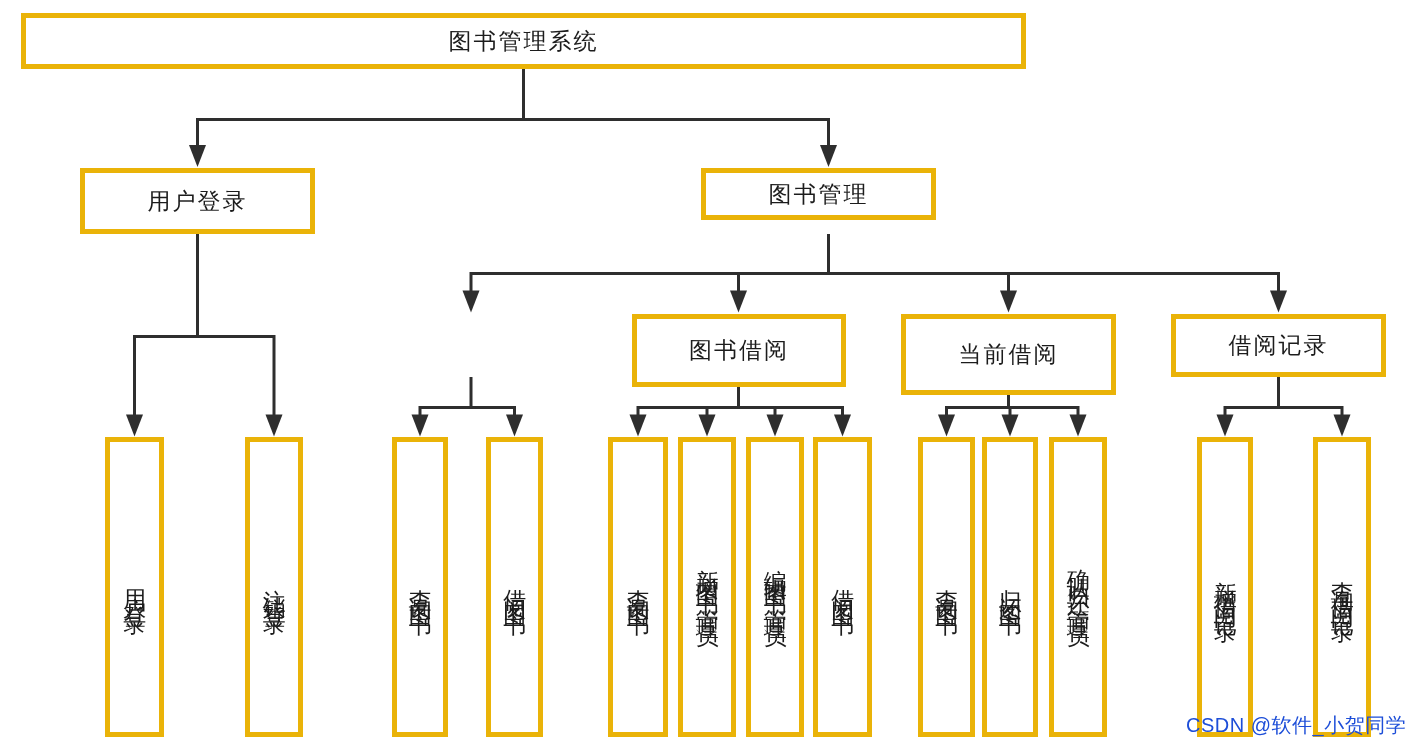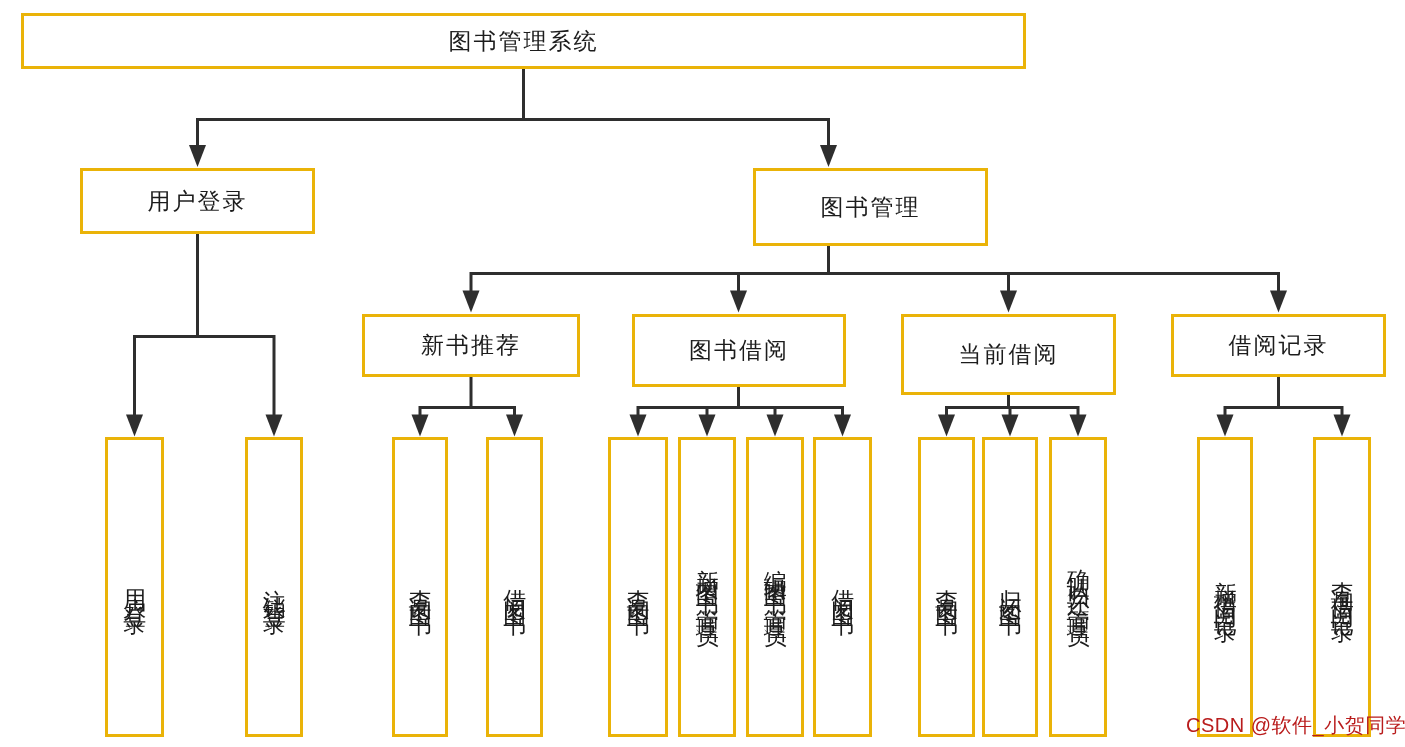--- a/index.html
+++ b/index.html
@@ -3,32 +3,32 @@
 <meta charset="utf-8">
 <style>
   html,body { margin:0; padding:0; background:#ffffff; }
   #canvas {
     position:relative; width:1405px; height:747px; background:#ffffff;
     font-family:"Liberation Sans", sans-serif; overflow:hidden;
   }
   #wires { position:absolute; left:0; top:0; width:1405px; height:747px; }
   .node {
     position:absolute; box-sizing:border-box; background:#ffffff;
-    border:3px solid #eab308; display:flex; align-items:center; justify-content:center;
+    border:5px solid #eab308; display:flex; align-items:center; justify-content:center;
   }
   .hlabel {
     font-size:23px; letter-spacing:2px; color:#1c1c1c; white-space:nowrap; line-height:1;
   }
   .vlabel {
     writing-mode:vertical-rl; font-size:23px; letter-spacing:8px; color:#1c1c1c;
     line-height:1.1; white-space:nowrap;
   }
   .watermark {
     position:absolute; left:1186px; top:712px; font-size:20px; letter-spacing:0.5px;
-    color:#b91c1c; white-space:nowrap;
+    color:#1d4ed8; white-space:nowrap;
   }
 </style>
 </head>
 <body>
 
 <div id="canvas">
 
   <svg id="wires" viewBox="0 0 1405 747" xmlns="http://www.w3.org/2000/svg">
     <g fill="none" stroke="#2e2e2e" stroke-width="3">
 
@@ -69,27 +69,24 @@
     </g>
   </svg>
 
   <div class="node" style="left:21px;top:13px;width:1005px;height:56px">
     <span class="hlabel">图书管理系统</span>
   </div>
 
   <div class="node" style="left:80px;top:168px;width:235px;height:66px">
     <span class="hlabel">用户登录</span>
   </div>
-  <div class="node" style="left:753px;top:168px;width:235px;height:78px">
+  <div class="node" style="left:701px;top:168px;width:235px;height:52px">
     <span class="hlabel">图书管理</span>
   </div>
 
-  <div class="node" style="left:362px;top:314px;width:218px;height:63px">
-    <span class="hlabel">新书推荐</span>
-  </div>
   <div class="node" style="left:632px;top:314px;width:214px;height:73px">
     <span class="hlabel">图书借阅</span>
   </div>
   <div class="node" style="left:901px;top:314px;width:215px;height:81px">
     <span class="hlabel">当前借阅</span>
   </div>
   <div class="node" style="left:1171px;top:314px;width:215px;height:63px">
     <span class="hlabel">借阅记录</span>
   </div>
 

